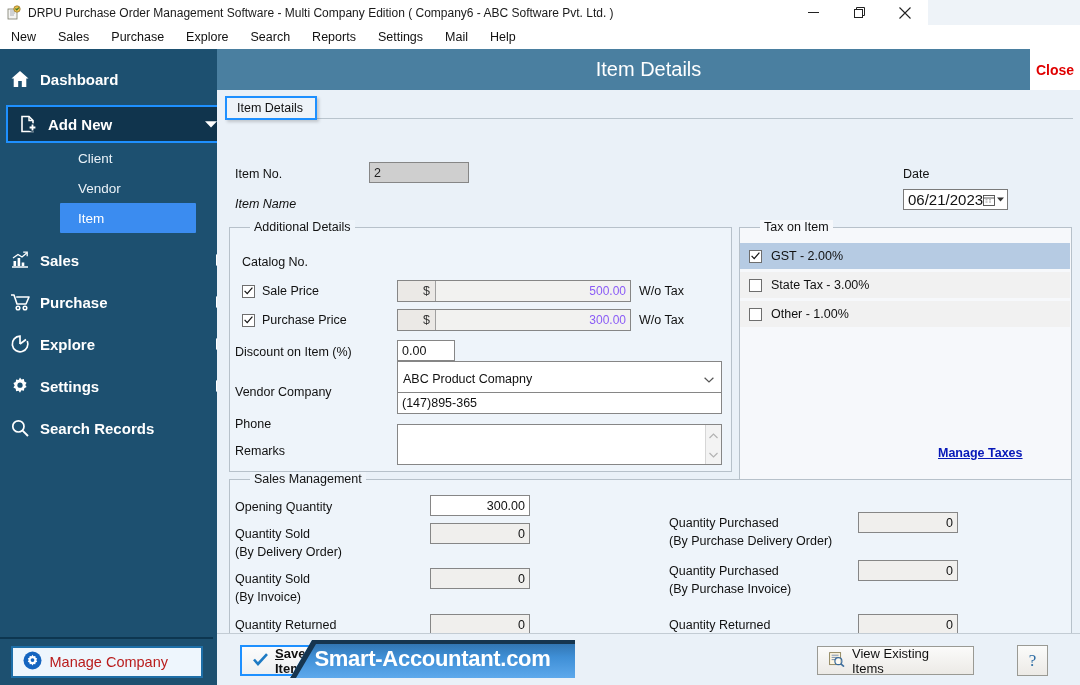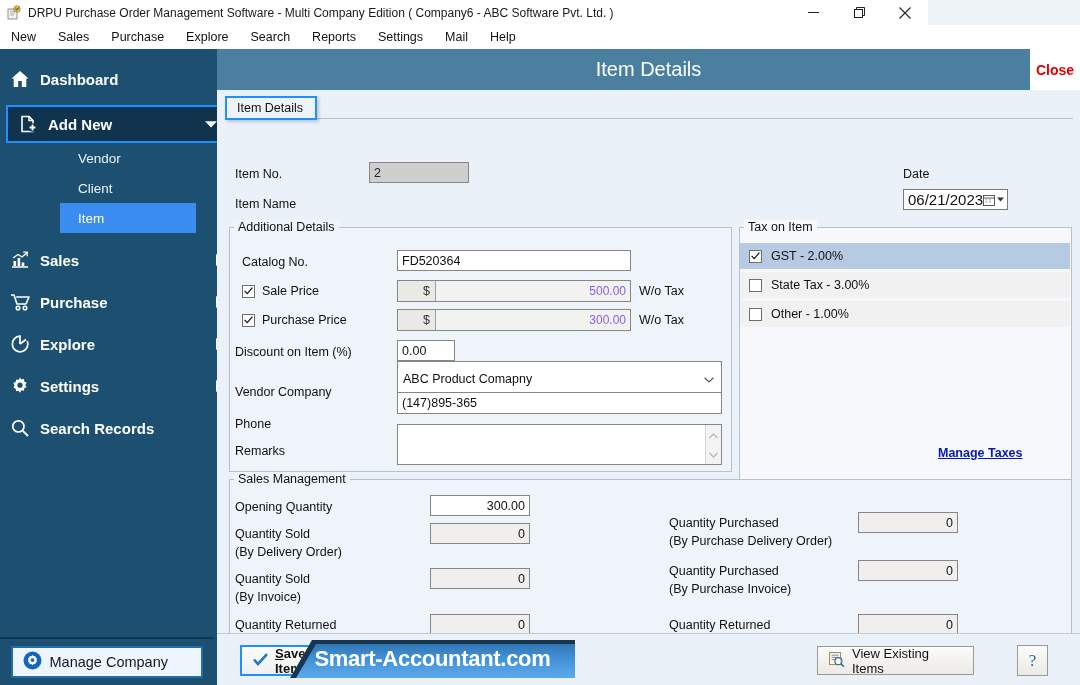--- a/index.html
+++ b/index.html
@@ -101,21 +101,21 @@
     position: absolute; left: 0; bottom: 0; width: 213px; height: 46px;
     background: #1d5070;
     border-top: 2px solid #0d3650;
     display: flex; align-items: center; justify-content: center;
   }
   .manage-company-btn {
     width: 192px; height: 32px; background: #eef6fd;
     border: 2px solid #1e6fa8;
     display: flex; align-items: center; gap: 8px; padding-left: 10px;
     box-sizing: border-box;
-    font-size: 14.5px; color: #0f172a;
+    font-size: 14.5px; color: #b91c1c;
     font-family: "Liberation Sans", sans-serif;
   }
 
   
   .content {
     position: absolute; left: 217px; top: 49px; width: 863px; height: 636px;
     background: #eaf1f8;
   }
   .header-bar {
     position: absolute; left: 0; top: 0; width: 863px; height: 41px;
@@ -173,21 +173,21 @@
   .inp.soft { background: #f0efed; }
   .inp.focus { border: 1px solid #3a8fd0; }
   .inp.num { text-align: right; }
 
   .groupbox {
     position: absolute; box-sizing: border-box;
     border: 1px solid #b7c1ca;
     background: #eef4fa;
   }
   .group-title {
-    position: absolute; top: -8px; left: 4px;
+    position: absolute; top: -8px; left: 20px;
     background: #eef4fa; padding: 0 4px;
     font-size: 12.5px; color: #111;
     font-family: "Liberation Sans", sans-serif;
   }
 
   .chk-row { position: absolute; display: flex; align-items: center; gap: 7px; }
   .chk {
     width: 13px; height: 13px; box-sizing: border-box;
     border: 1px solid #6e6e6e; background: #ffffff;
     display: flex; align-items: center; justify-content: center;
@@ -368,22 +368,22 @@
         </svg>
       </span>
       <span class="lbl">Add New</span>
       <span class="arrow">
         <svg width="12" height="8" viewBox="0 0 12 8">
             <path d="M0 1.2h12L6 7.6z" fill="#ffffff"></path>
           </svg>
       </span>
     </div>
 
+    <div class="sub-item">Client</div>
     <div class="sub-item">Vendor</div>
-    <div class="sub-item">Client</div>
     <div class="sub-item active">Item</div>
 
     <div class="side-item" style="margin-top:6px;">
       <span class="ico">
         <svg width="20" height="20" viewBox="0 0 20 20">
           <path d="M2 17h16" stroke="#ffffff" stroke-width="1.5"></path>
           <rect x="3.5" y="11" width="2.6" height="5" fill="#ffffff"></rect>
           <rect x="7.6" y="8" width="2.6" height="8" fill="#ffffff"></rect>
           <rect x="11.7" y="12.5" width="2.6" height="3.5" fill="#ffffff"></rect>
           <path d="M3 8L8 4.5l4 2.5 5-4.2" stroke="#ffffff" stroke-width="1.3" fill="none"></path>
@@ -479,21 +479,21 @@
 
     <div class="form-area">
 
       <div class="tab-strip">
         <div class="tab-active">Item Details</div>
       </div>
 
       <div class="lbl-text" style="left:18px; top:77px;">Item No.</div>
       <div class="inp readonly" style="left:152px; top:72px; width:100px; height:21px;">2</div>
 
-      <div class="lbl-text" style="left:18px; top:107px;">Item Name</div>
+      <div class="lbl-text" style="left:18px; top:107px;font-style:italic;">Item Name</div>
 
       <div class="lbl-text" style="left:686px; top:77px;">Date</div>
       <div class="date-box" style="left:686px; top:99px; width:105px; height:21px;">
         <span>06/21/2023</span>
         <span style="margin-left:auto; margin-right:4px; display:flex; align-items:center; gap:2px;">
           <svg width="12" height="12" viewBox="0 0 12 12">
             <rect x="0.5" y="1.5" width="11" height="10" fill="#ffffff" stroke="#4a4a4a" stroke-width="0.9"></rect>
             <path d="M0.5 4h11" stroke="#4a4a4a" stroke-width="0.9"></path>
             <path d="M2.5 5.8h2M6 5.8h2M2.5 8h2M6 8h2" stroke="#888" stroke-width="0.8"></path>
           </svg>
@@ -501,21 +501,20 @@
               <path d="M0 0.5h7L3.5 4.6z" fill="#333"></path>
             </svg>
         </span>
       </div>
 
       <div class="groupbox" style="left:12px; top:137px; width:503px; height:245px;">
         <div class="group-title">Additional Details</div>
       </div>
 
       <div class="lbl-text" style="left:25px; top:165px;">Catalog No.</div>
-      <div class="inp" style="left:180px; top:160px; width:234px; height:21px;">FD520364</div>
 
       <div class="chk-row" style="left:25px; top:194px;">
         <span class="chk">
           <svg width="9" height="8" viewBox="0 0 9 8">
               <path d="M0.6 3.8L3.2 6.6 8.4 0.6" stroke="#111" stroke-width="1.2" fill="none"></path>
             </svg>
         </span>
         <span class="chk-lbl">Sale Price</span>
       </div>
       <div class="money-wrap" style="left:180px; top:190px; width:234px;">

